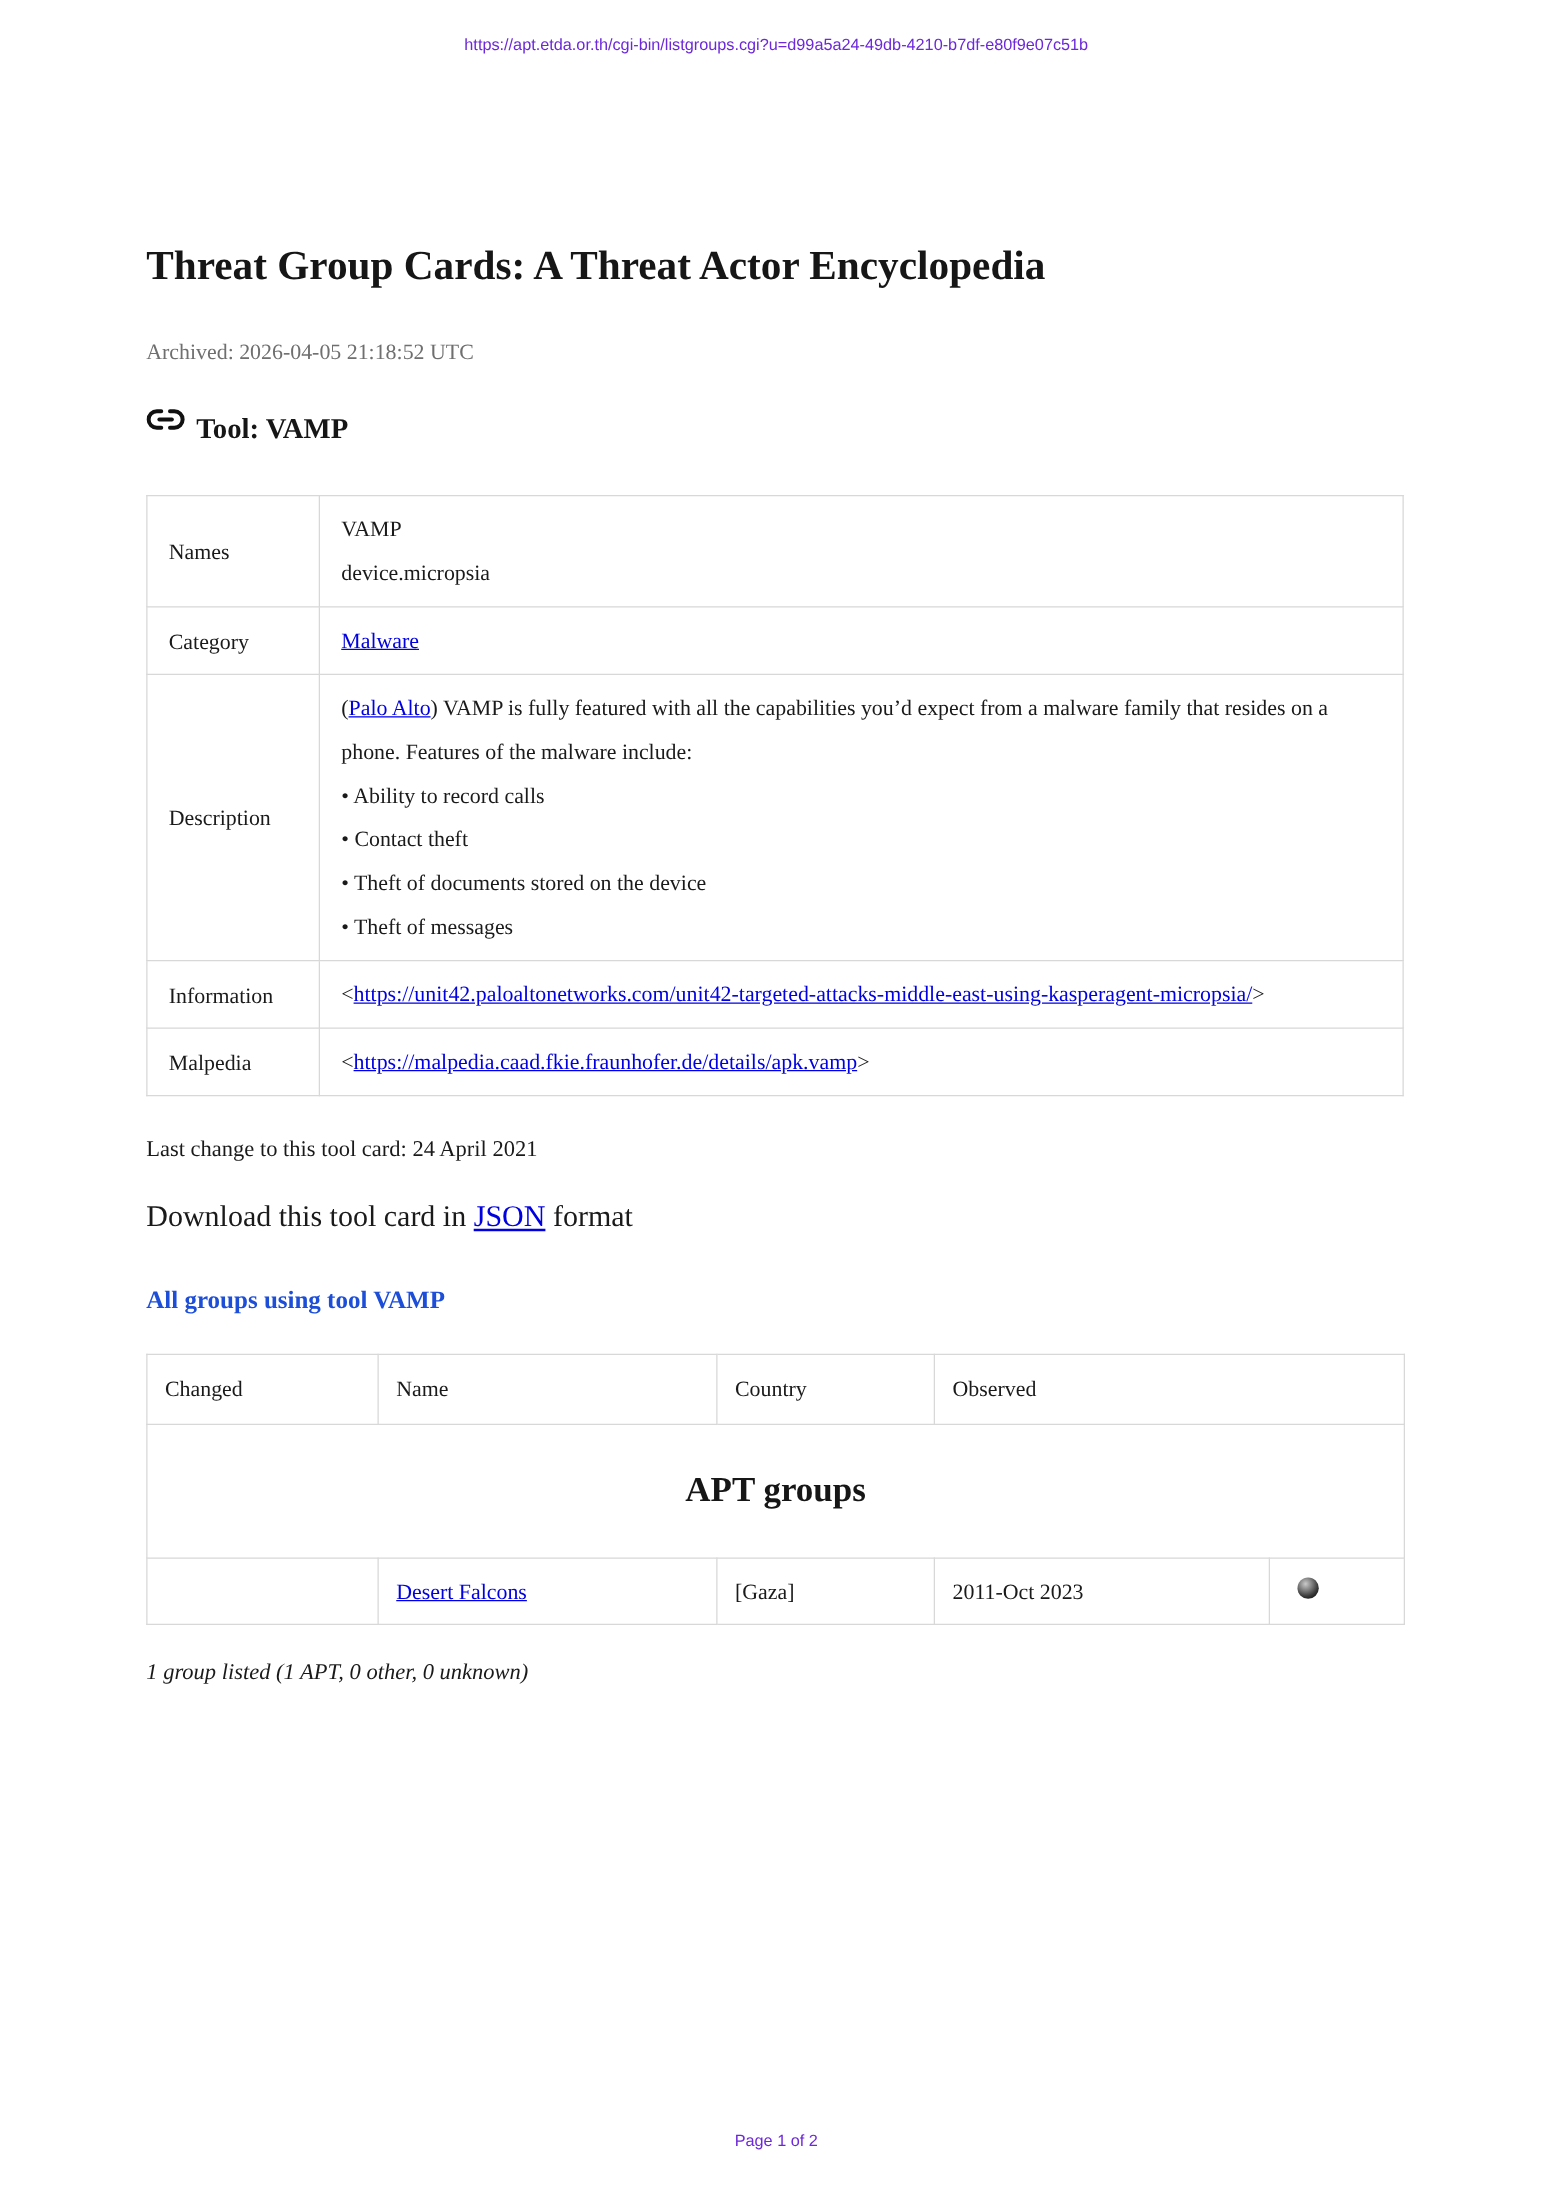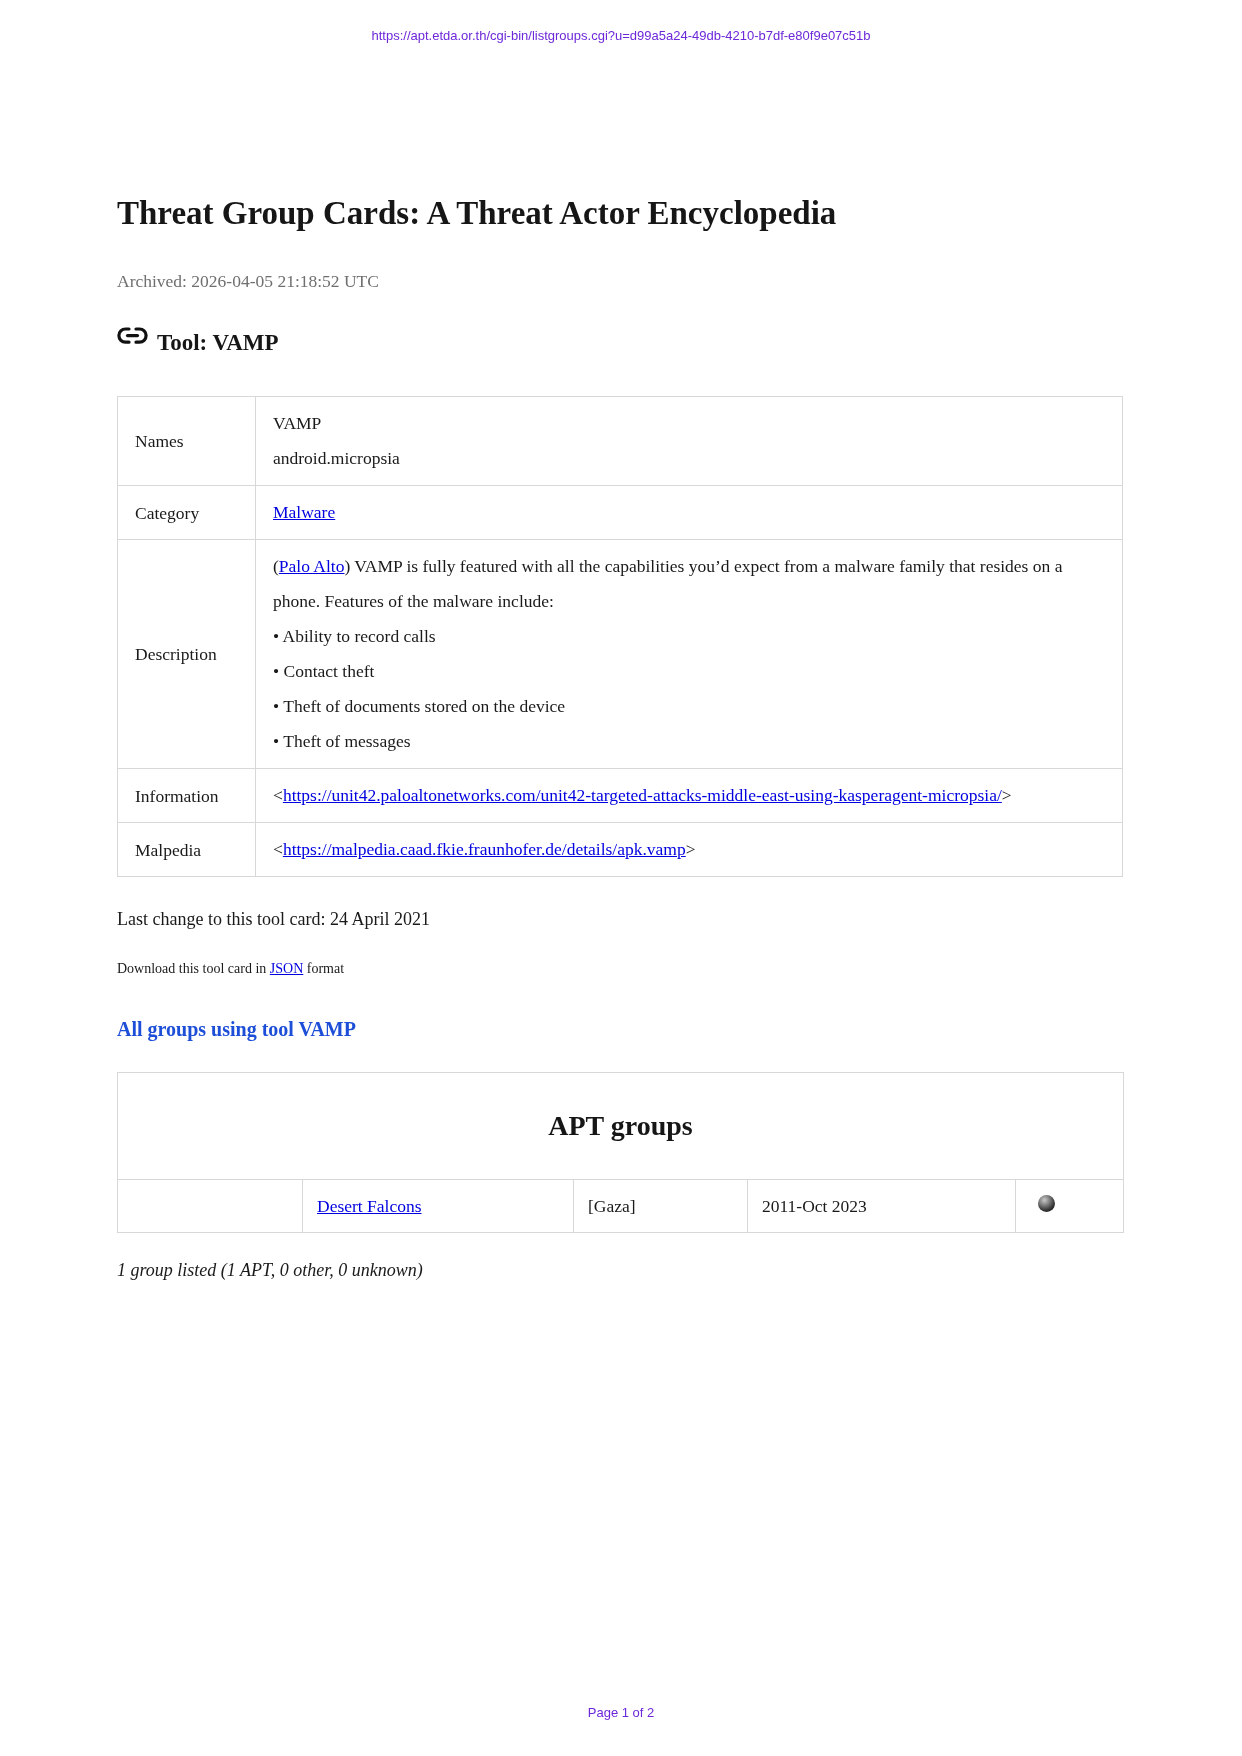--- a/index.html
+++ b/index.html
@@ -52,21 +52,21 @@
 
   table.tool-table { margin-top: 40px; }
   table.tool-table td {
     padding: 9px 17px;
     font-size: 17.5px;
     line-height: 35px;
   }
   table.tool-table td.lbl { line-height: 24px; }
 
   .last-change { margin-top: 32px; font-size: 18px; }
-  .download    { margin-top: 31px; font-size: 14px; }
+  .download    { margin-top: 31px; font-size: 24px; }
 
   h3.groups-heading {
     margin-top: 41px;
     font-size: 20px;
     font-weight: bold;
     color: #1d4ed8;
   }
 
   table.groups-table { margin-top: 31px; }
   table.groups-table th {
@@ -112,21 +112,21 @@
   <table class="tool-table">
     <colgroup>
         <col style="width:138px">
         <col>
       </colgroup>
     <tbody>
       <tr>
         <td class="lbl">Names</td>
         <td>
           <div>VAMP</div>
-          <div>android.micropsia</div>
+          <div>device.micropsia</div>
         </td>
       </tr>
       <tr>
         <td class="lbl">Category</td>
         <td>
           <a href="#">Malware</a>
         </td>
       </tr>
       <tr>
         <td class="lbl">Description</td>
@@ -158,20 +158,26 @@
   <table class="groups-table">
     <colgroup>
       <col style="width:185px">
         <col style="width:271px">
         <col style="width:174px">
         <col style="width:268px">
         <col style="width:108px">
     </colgroup>
     <tbody>
       <tr>
+        <th>Changed</th>
+        <th>Name</th>
+        <th>Country</th>
+        <th colspan="2">Observed</th>
+      </tr>
+      <tr>
         <td colspan="5" class="section-cell">
           <span class="section-heading">APT groups</span>
         </td>
       </tr>
       <tr>
         <td></td>
         <td><a href="#">Desert Falcons</a></td>
         <td>[Gaza]</td>
         <td>2011-Oct 2023</td>
         <td><span class="sphere"></span></td>

